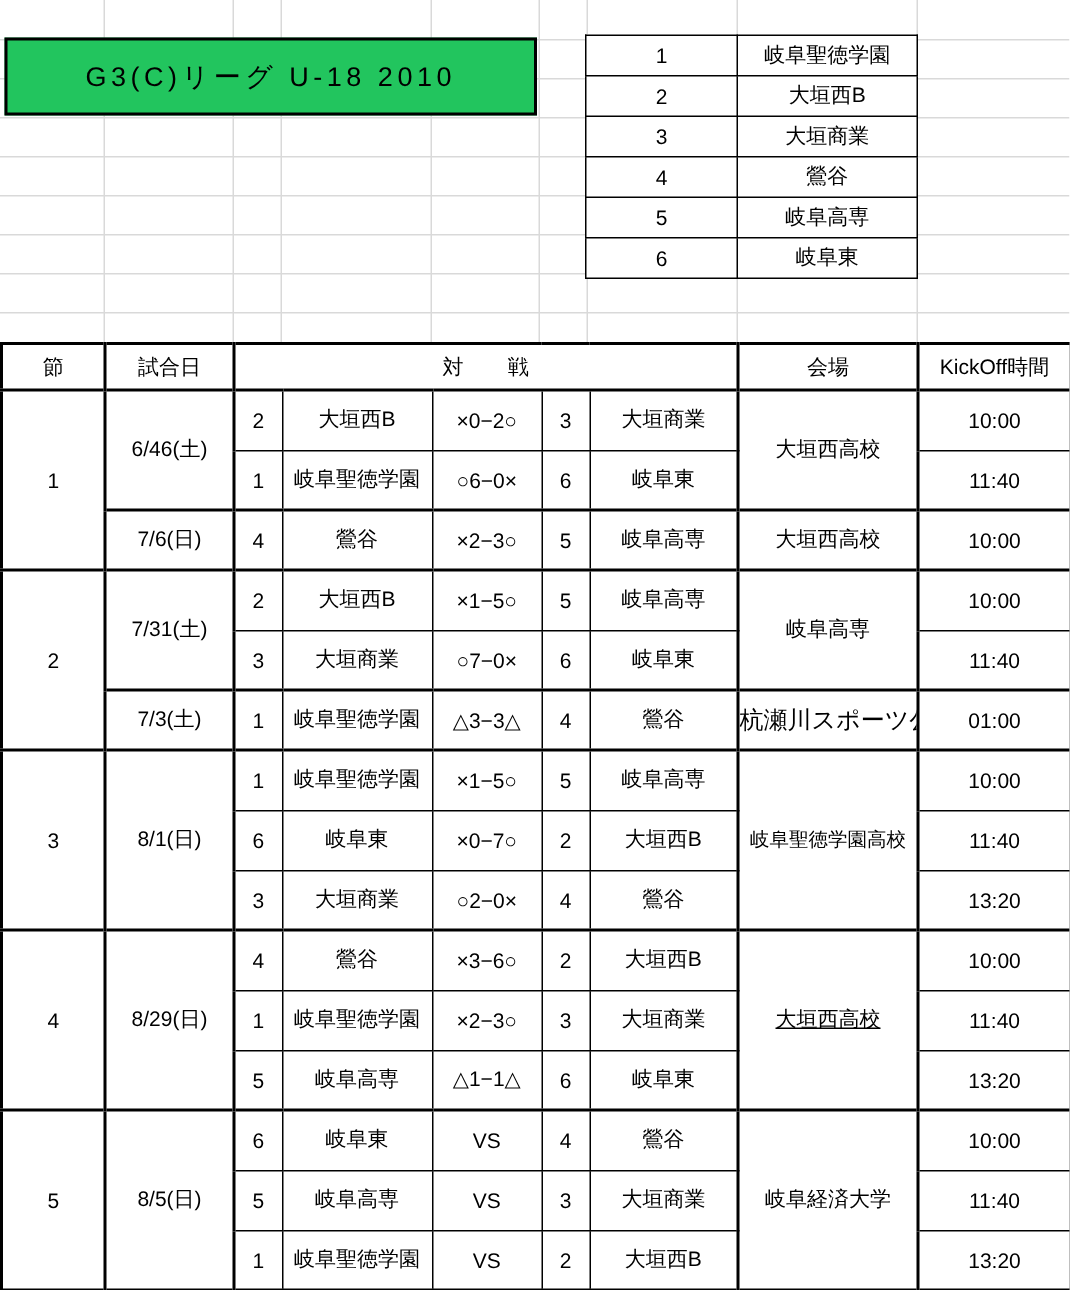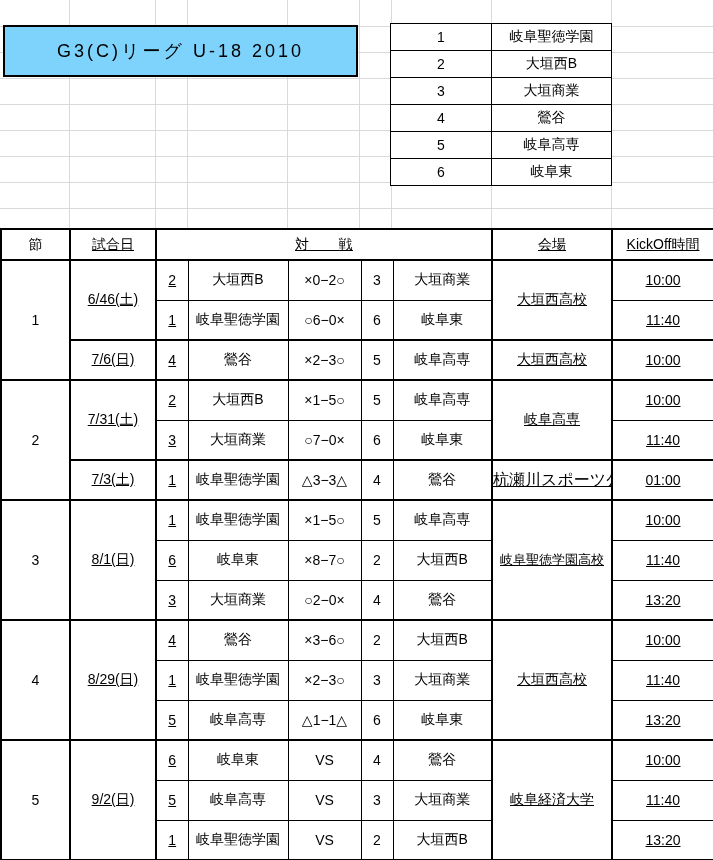--- a/index.html
+++ b/index.html
@@ -8,21 +8,21 @@
     font-family:"Liberation Sans","DejaVu Sans",sans-serif;
     color:#000;overflow:hidden;
   }
   
   .grid-h{position:absolute;left:0;width:713px;height:1px;background:#d9d9d9;}
   .grid-v{position:absolute;top:0;width:1px;height:228px;background:#d9d9d9;}
 
   
   .title-box{
     position:absolute;left:3px;top:25px;width:351px;height:48px;
-    border:2px solid #000;background:#7dd3fc;
+    border:2px solid #000;background:#22c55e;
     display:flex;align-items:center;justify-content:center;
     font-size:18px;letter-spacing:3px;white-space:nowrap;
   }
 
   
   .teams{
     position:absolute;left:390px;top:23px;width:221px;height:160px;
     border-collapse:collapse;table-layout:fixed;background:#fff;
   }
   .teams td{
@@ -36,21 +36,21 @@
     border-collapse:collapse;table-layout:fixed;background:#fff;
     border:2px solid #000;
   }
   .main th,.main td{
     border:1px solid #000;text-align:center;vertical-align:middle;
     font-weight:normal;font-size:14px;padding:0;overflow:hidden;white-space:nowrap;
   }
   .main tr{height:40px;}
   .main tr.hdr{height:31px;}
   .main tr.hdr th{font-size:14px;}
-  .bl2{border-left:2px solid #000 !important;text-decoration:underline;}
+  .bl2{border-left:2px solid #000 !important;}
   tr.gt td,tr.gt th{border-top:2px solid #000 !important;}
   .ul{text-decoration:underline;}
   .matchhdr{letter-spacing:0.5px;}
 </style>
 </head>
 <body>
 
 <div>
   <div class="grid-h" style="top:26px"></div>
   <div class="grid-h" style="top:52px"></div>
@@ -193,21 +193,21 @@
     <td>岐阜聖徳学園</td>
     <td>×1−5○</td>
     <td>5</td>
     <td>岐阜高専</td>
     <td class="bl2" rowspan="3" style="font-size:13px">岐阜聖徳学園高校</td>
     <td class="bl2">10:00</td>
   </tr>
   <tr>
     <td class="bl2">6</td>
     <td>岐阜東</td>
-    <td>×8−7○</td>
+    <td>×0−7○</td>
     <td>2</td>
     <td>大垣西B</td>
     <td class="bl2">11:40</td>
   </tr>
   <tr>
     <td class="bl2">3</td>
     <td>大垣商業</td>
     <td>○2−0×</td>
     <td>4</td>
     <td>鶯谷</td>
@@ -237,21 +237,21 @@
     <td class="bl2">5</td>
     <td>岐阜高専</td>
     <td>△1−1△</td>
     <td>6</td>
     <td>岐阜東</td>
     <td class="bl2">13:20</td>
   </tr>
 
   <tr class="gt">
     <td rowspan="3">5</td>
-    <td class="bl2" rowspan="3">9/2(日)</td>
+    <td class="bl2" rowspan="3">8/5(日)</td>
     <td class="bl2">6</td>
     <td>岐阜東</td>
     <td>VS</td>
     <td>4</td>
     <td>鶯谷</td>
     <td class="bl2" rowspan="3">岐阜経済大学</td>
     <td class="bl2">10:00</td>
   </tr>
   <tr>
     <td class="bl2">5</td>

